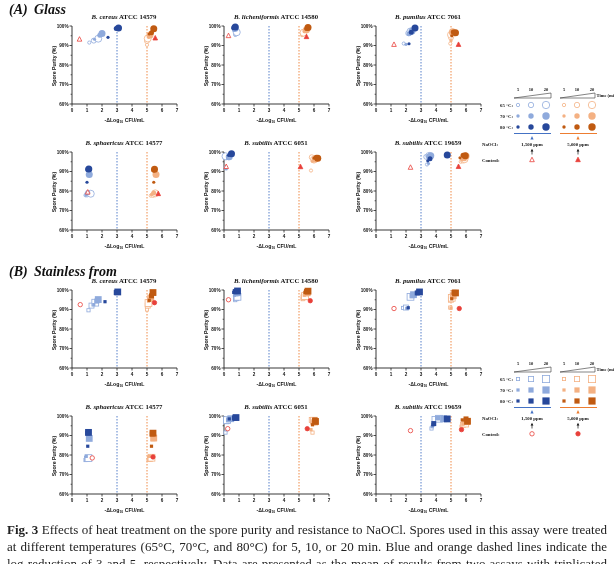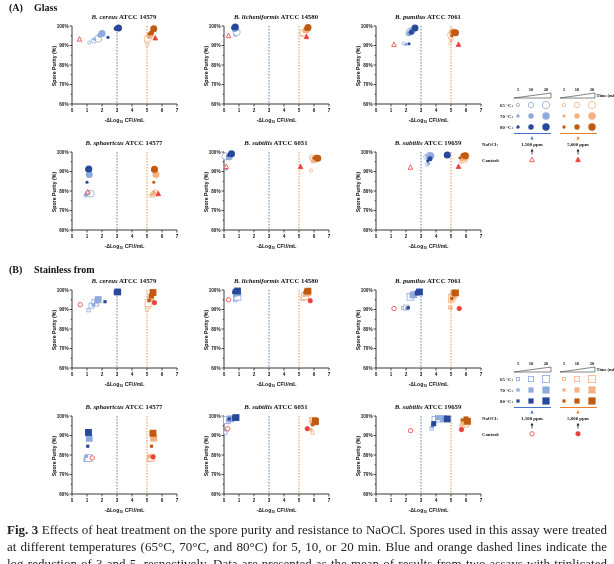--- a/index.html
+++ b/index.html
@@ -1,18 +1,18 @@
 <!DOCTYPE html>
 <html><head>
 <meta charset="utf-8">
 <style>
   html,body{margin:0;padding:0;background:#fff;}
   .fig{position:relative;width:614px;height:564px;background:#fff;overflow:hidden;
        font-family:"Liberation Serif","DejaVu Serif",serif;color:#111;}
-  .panel-head{position:absolute;left:9px;font-weight:bold;font-size:10px;white-space:nowrap;}
+  .panel-head{position:absolute;left:9px;font-weight:bold;font-size:14px;white-space:nowrap;font-style:italic;}
   .panel-head .plabel{display:inline-block;width:25px;}
   .plots{position:absolute;display:grid;grid-template-columns:repeat(3,152px);grid-auto-rows:126px;}
   #plots-a{left:40px;top:12px;}
   #plots-b{left:40px;top:276px;}
   .subplot{position:relative;width:152px;height:124px;}
   .sp-title{height:10px;line-height:10px;text-align:center;font-size:6.8px;font-weight:bold;
             padding-left:16px;white-space:nowrap;}
   .sp-title .sp-it{font-style:italic;}
   .sp-wrap{position:relative;margin-left:12px;width:136px;}
   .ylab{position:absolute;left:-40px;top:40px;width:84px;height:8px;line-height:8px;text-align:center;

